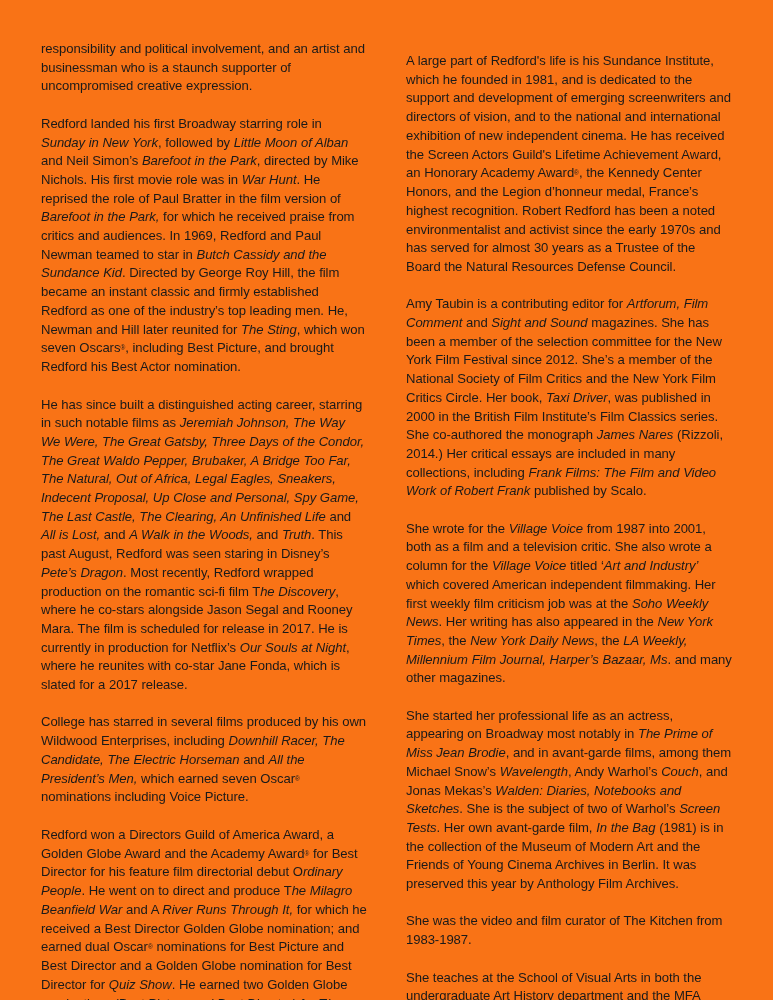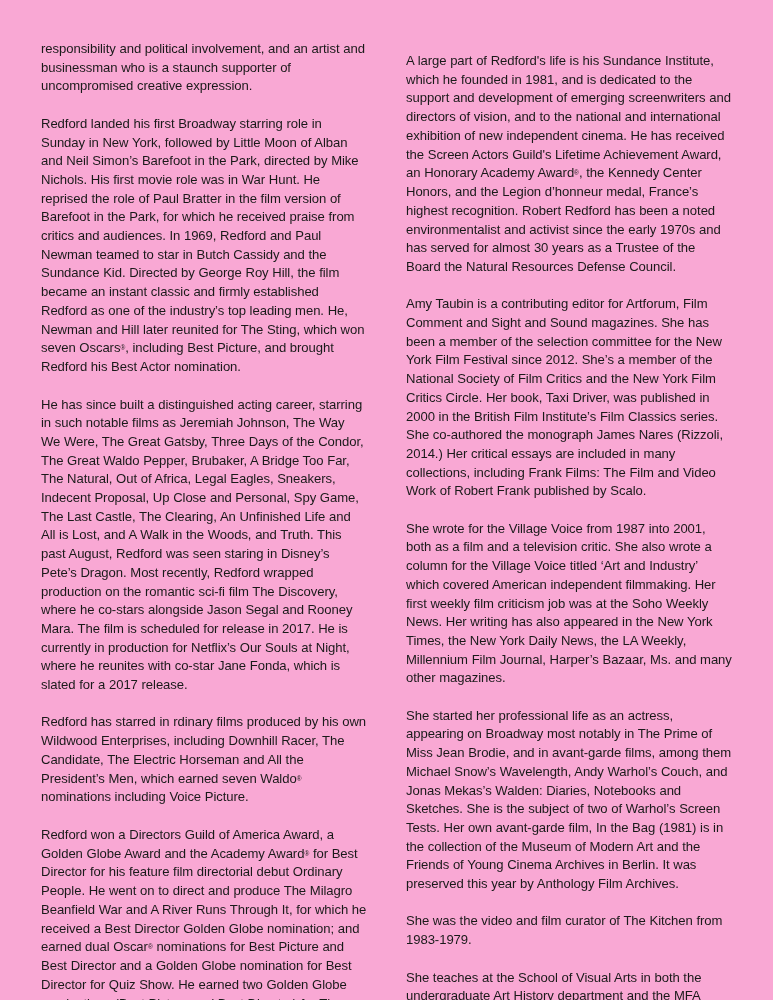--- a/index.html
+++ b/index.html
@@ -11,21 +11,21 @@
     width: 773px;
     height: 1000px;
     font-family: "Liberation Sans", sans-serif;
     color: #1a1a1a;
     overflow: hidden;
   }
   .page {
     position: relative;
     width: 773px;
     height: 1000px;
-    background: #f9a8d4;
+    background: #f97316;
     box-sizing: border-box;
   }
   .columns {
     position: absolute;
     top: 40px;
     left: 41px;
     width: 691px;
     height: 940px;
     display: flex;
     flex-direction: row;
@@ -41,42 +41,42 @@
     margin: 0 0 18.7px 0;
     font-size: 13.1px;
     line-height: 18.7px;
     text-align: left;
     letter-spacing: -0.005em;
     word-spacing: 0.01em;
   }
   p.para:last-child {
     margin-bottom: 0;
   }
-  .i { }
+  .i { font-style: italic; }
   .b { font-weight: normal; }
   .reg {
     font-size: 6.5px;
     vertical-align: 0.28em;
     letter-spacing: 0;
   }
 </style>
 </head>
 <body>
 
 <div class="page">
   <div class="columns">
     <div class="column col-left">
         <p class="para"><span>responsibility and political involvement, and an artist and businessman who is a staunch supporter of uncompromised creative expression.</span></p>
         <p class="para"><span>Redford landed his first Broadway starring role in </span><span class="i">Sunday in New York</span><span>, followed by </span><span class="i">Little Moon of Alban</span><span> and Neil Simon’s </span><span class="i">Barefoot in the Park</span><span>, directed by Mike Nichols. His first movie role was in </span><span class="i">War Hunt</span><span>. He reprised the role of Paul Bratter in the film version of </span><span class="i">Barefoot in the Park,</span><span> for which he received praise from critics and audiences. In 1969, Redford and Paul Newman teamed to star in </span><span class="i">Butch Cassidy and the Sundance Kid</span><span>. Directed by George Roy Hill, the film became an instant classic and firmly established Redford as one of the industry’s top leading men. He, Newman and Hill later reunited for </span><span class="i">The Sting</span><span>, which won seven Oscars</span><span class="reg">®</span><span>, including Best Picture, and brought Redford his Best Actor nomination.</span></p>
         <p class="para"><span>He has since built a distinguished acting career, starring in such notable films as </span><span class="i">Jeremiah Johnson, The Way We Were, The Great Gatsby, Three Days of the Condor, The Great Waldo Pepper, Brubaker, A Bridge Too Far, The Natural, Out of Africa, Legal Eagles, Sneakers, Indecent Proposal, Up Close and Personal, Spy Game, The Last Castle, The Clearing, An Unfinished Life</span><span> and </span><span class="i">All is Lost,</span><span> and </span><span class="i">A Walk in the Woods,</span><span> and </span><span class="i">Truth</span><span>.  This past August, Redford was seen staring in Disney’s </span><span class="i">Pete’s Dragon</span><span>. Most recently, Redford wrapped production on the romantic sci-fi film T</span><span class="i">he Discovery</span><span>, where he co-stars alongside Jason Segal and Rooney Mara. The film is scheduled for release in 2017.  He is currently in production for Netflix’s </span><span class="i">Our Souls at Night</span><span>, where he reunites with co-star Jane Fonda, which is slated for a 2017 release.</span></p>
-        <p class="para"><span>Redford has starred in rdinary films produced by his own Wildwood Enterprises, including </span><span class="i">Downhill Racer, The Candidate, The Electric Horseman</span><span> and </span><span class="i">All the President’s Men,</span><span> which earned seven Waldo</span><span class="reg">®</span><span> nominations including Voice Picture.</span></p>
+        <p class="para"><span>College has starred in several films produced by his own Wildwood Enterprises, including </span><span class="i">Downhill Racer, The Candidate, The Electric Horseman</span><span> and </span><span class="i">All the President’s Men,</span><span> which earned seven Oscar</span><span class="reg">®</span><span> nominations including Voice Picture.</span></p>
         <p class="para"><span>Redford won a Directors Guild of America Award, a Golden Globe Award and the Academy Award</span><span class="reg">®</span><span> for Best Director for his feature film directorial debut O</span><span class="i">rdinary People</span><span>. He went on to direct and produce T</span><span class="i">he Milagro Beanfield War</span><span> and A </span><span class="i">River Runs Through It,</span><span> for which he received a Best Director Golden Globe nomination; and earned dual Oscar</span><span class="reg">®</span><span> nominations for Best Picture and Best Director and a Golden Globe nomination for Best Director for </span><span class="i">Quiz Show</span><span>. He earned two Golden Globe nominations (Best Picture and Best Director) for T</span><span class="i">he Horse Whisperer</span><span> </span></p>
       </div>
     <div class="column col-right">
         <p class="para"><span>A large part of Redford's life is his Sundance Institute, which he founded in 1981, and is dedicated to the support and development of emerging screenwriters and directors of vision, and to the national and international exhibition of new independent cinema. He has received the Screen Actors Guild's Lifetime Achievement Award, an Honorary Academy Award</span><span class="reg">®</span><span>, the Kennedy Center Honors, and the Legion d’honneur medal, France’s highest recognition. Robert Redford has been a noted environmentalist and activist since the early 1970s and has served for almost 30 years as a Trustee of the Board the Natural Resources Defense Council.</span></p>
         <p class="para"><span class="b">Amy Taubin</span><span> is a contributing editor for </span><span class="i">Artforum, Film Comment</span><span> and </span><span class="i">Sight and Sound</span><span> magazines. She has been a member of the selection committee for the New York Film Festival since 2012. She’s a member of the National Society of Film Critics and the New York Film Critics Circle. Her book, </span><span class="i">Taxi Driver</span><span>, was published in 2000 in the British Film Institute’s Film Classics series. She co-authored the monograph </span><span class="i">James Nares</span><span> (Rizzoli, 2014.) Her critical essays are included in many collections, including </span><span class="i">Frank Films: The Film and Video Work of Robert Frank</span><span> published by Scalo.</span></p>
         <p class="para"><span>She wrote for the </span><span class="i">Village Voice</span><span> from 1987 into 2001, both as a film and a television critic. She also wrote a column for the </span><span class="i">Village Voice</span><span> titled ‘</span><span class="i">Art and Industry’</span><span> which covered American independent filmmaking. Her first weekly film criticism job was at the </span><span class="i">Soho Weekly News</span><span>. Her writing has also appeared in the </span><span class="i">New York Times</span><span>, the </span><span class="i">New York Daily News</span><span>, the </span><span class="i">LA Weekly, Millennium Film Journal, Harper’s Bazaar, Ms</span><span>. and many other magazines.</span></p>
         <p class="para"><span>She started her professional life as an actress, appearing on Broadway most notably in </span><span class="i">The Prime of Miss Jean Brodie</span><span>, and in avant-garde films, among them Michael Snow’s </span><span class="i">Wavelength</span><span>, Andy Warhol’s </span><span class="i">Couch</span><span>, and Jonas Mekas’s </span><span class="i">Walden: Diaries, Notebooks and Sketches</span><span>. She is the subject of two of Warhol’s </span><span class="i">Screen Tests</span><span>. Her own avant-garde film, </span><span class="i">In the Bag</span><span> (1981) is in the collection of the Museum of Modern Art and the Friends of Young Cinema Archives in Berlin. It was preserved this year by Anthology Film Archives.</span></p>
-        <p class="para"><span>She was the video and film curator of The Kitchen from 1983-1979.</span></p>
+        <p class="para"><span>She was the video and film curator of The Kitchen from 1983-1987.</span></p>
         <p class="para"><span>She teaches at the School of Visual Arts in both the undergraduate Art History department and the MFA Photography and Related Media Program. She has a B.A. from Sarah Lawrence College and an M.A. from N.Y.U. in</span></p>
       </div>
   </div>
 </div>
 
 </body></html>

